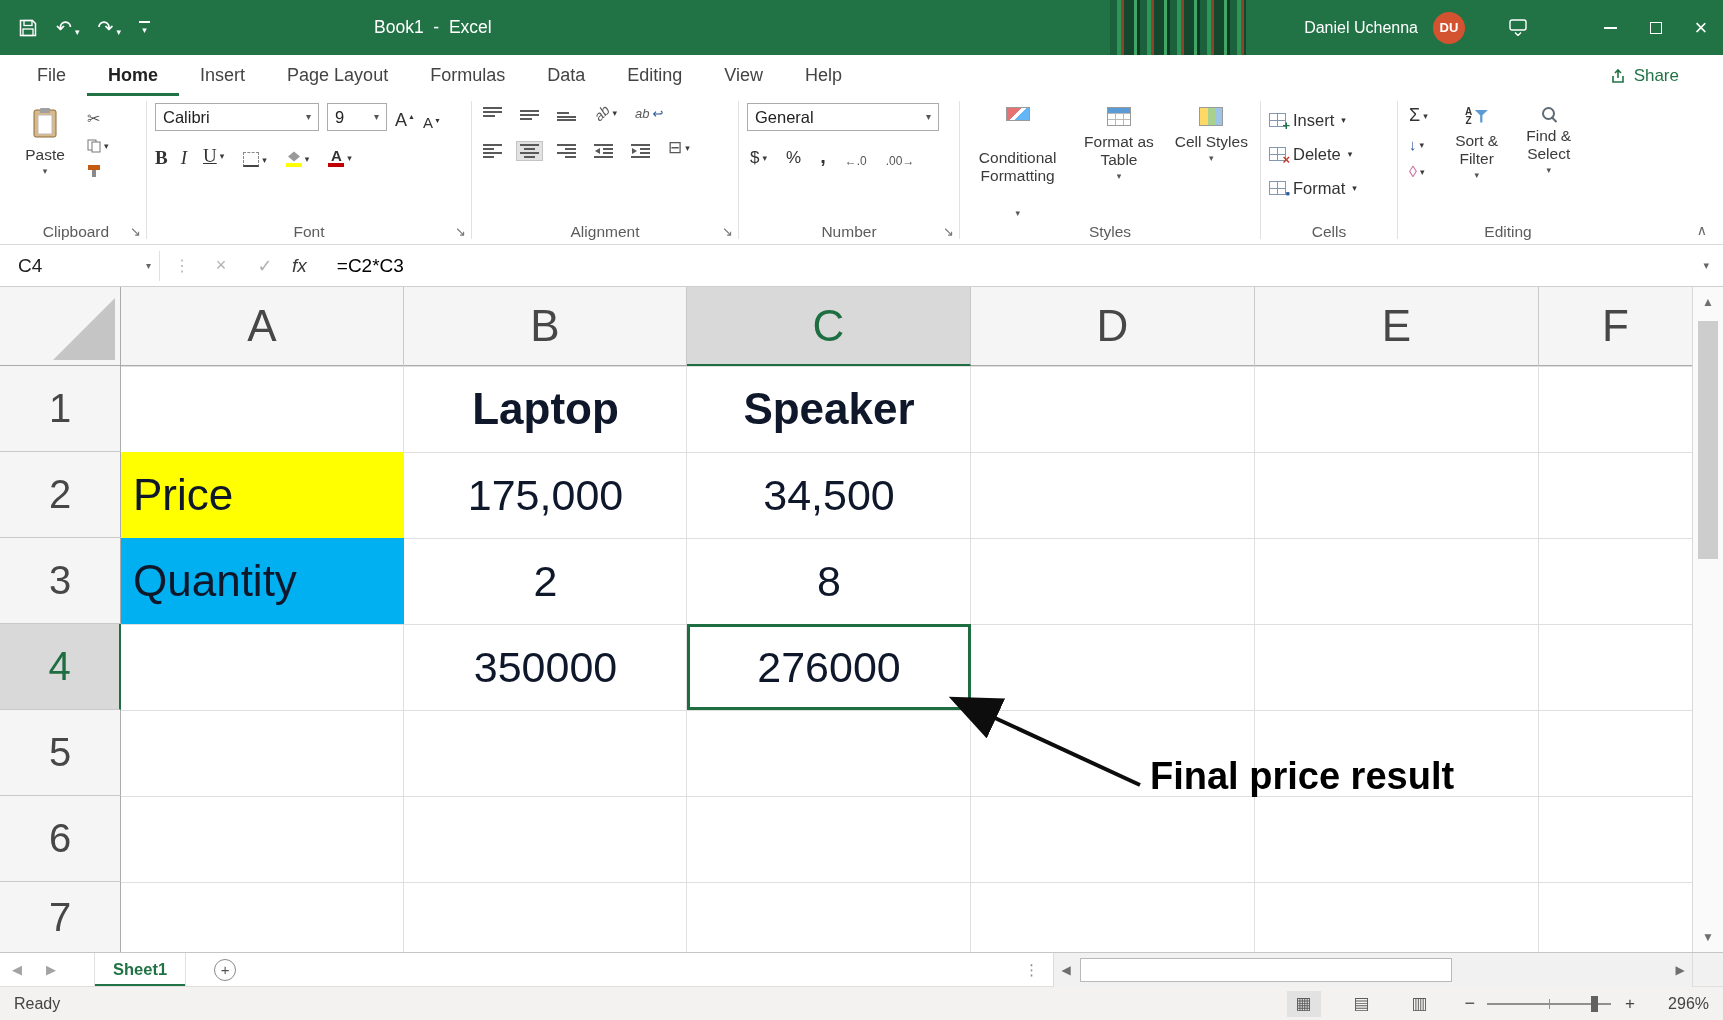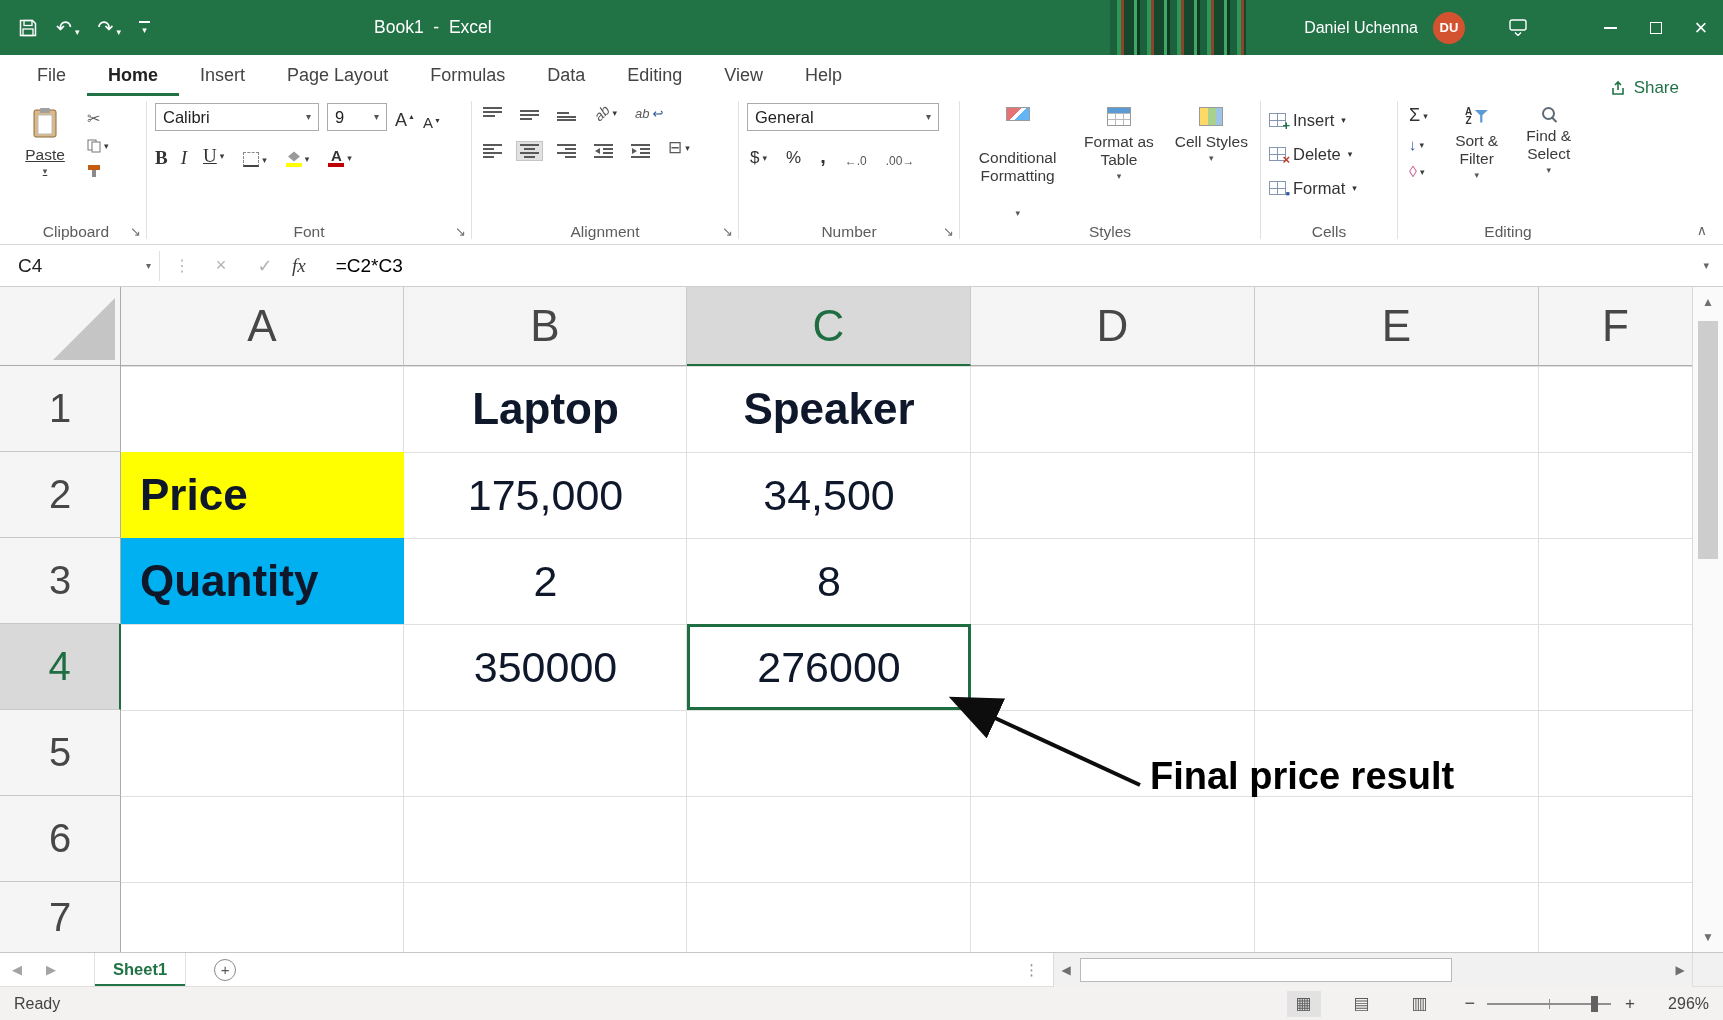--- a/index.html
+++ b/index.html
@@ -25,21 +25,21 @@
   .tb-icon{width:46px;height:55px;display:flex;align-items:center;justify-content:center;}
   .ropts{margin-right:46px;}
   .minbar{width:13px;height:2px;background:#fff;}
   .maxbox{width:12px;height:12px;border:1.6px solid #fff;}
   .closex{font-size:22px;width:44px;}
 
   
   .tabrow{height:41px;display:flex;align-items:stretch;position:relative;background:#fff;flex:0 0 auto;padding-left:16px;}
   .tab{padding:0 21px;font-size:18px;color:#444;display:flex;align-items:center;}
   .tab.active{color:#222;font-weight:700;box-shadow:inset 0 -3px 0 #217346;}
-  .share{position:absolute;right:44px;top:0;height:41px;display:flex;align-items:center;gap:8px;color:#217346;font-size:17px;margin-top:12px;}
+  .share{position:absolute;right:44px;top:0;height:41px;display:flex;align-items:center;gap:8px;color:#217346;font-size:17px;}
 
   
   .ribbon{height:149px;border-bottom:1px solid #d8d8d8;display:flex;background:#fff;padding-left:6px;flex:0 0 auto;position:relative;}
   .rgroup{position:relative;padding:7px 8px 26px;flex:0 0 auto;}
   .rgroup-label{position:absolute;bottom:3px;left:0;right:0;text-align:center;font-size:15.5px;color:#5c5c5c;}
   .rdiv{width:1px;background:#e3e1df;margin:5px 0;flex:0 0 auto;}
   .launcher{position:absolute;right:5px;bottom:5px;font-size:13px;color:#777;}
   .collapse{position:absolute;right:16px;bottom:6px;font-size:14px;color:#666;}
   .rrow{display:flex;align-items:flex-end;gap:8px;}
   .combo{border:1px solid #ababab;height:28px;display:flex;align-items:center;justify-content:space-between;padding:0 7px;font-size:16.5px;color:#222;background:#fff;}
@@ -80,38 +80,38 @@
   .mag{width:13px;height:13px;border:2px solid #5f6a75;border-radius:50%;position:relative;}
   .mag::after{content:"";position:absolute;width:2px;height:7px;background:#5f6a75;transform:rotate(-45deg);bottom:-5px;right:-2px;}
 
   
   .fbar{height:42px;background:#fff;border-bottom:1px solid #cfcfcf;display:flex;align-items:center;padding-left:10px;position:relative;flex:0 0 auto;}
   .namebox{width:150px;height:30px;display:flex;align-items:center;justify-content:space-between;padding:0 8px;font-size:19px;color:#222;border-right:1px solid #e0e0e0;}
   .namebox .chev{font-size:10px;color:#666;}
   .fdots{color:#b9b9b9;font-size:16px;margin:0 14px;}
   .fbtn{width:34px;text-align:center;font-size:18px;margin-right:10px;}
   .gray{color:#b0b0b0;}
-  .fx{font-family:Liberation Serif, serif;font-style:italic;font-size:19px;color:#3b3b3b;margin-right:30px;}
+  .fx{font-family:Liberation Sans, sans-serif;font-style:italic;font-size:19px;color:#3b3b3b;margin-right:30px;}
   .formula{font-size:19px;color:#000;}
   .fexpand{position:absolute;right:14px;font-size:11px;color:#666;}
 
   
   .sheet-zone{position:relative;height:665px;flex:0 0 auto;}
   .sheet{position:absolute;left:0;top:0;width:1692px;height:665px;overflow:hidden;background:#fff;}
   .colhdr{position:absolute;top:0;height:79px;display:flex;align-items:center;justify-content:center;font-size:44px;color:#474747;background:#f5f5f5;border-right:1px solid #c9c9c9;border-bottom:1px solid #ababab;}
   .colhdr.sel{background:#d9d9d9;color:#1e6e41;border-bottom:2px solid #1e6e41;}
   .rowhdr{position:absolute;left:0;width:121px;display:flex;align-items:center;justify-content:center;font-size:40px;color:#474747;background:#f5f5f5;border-right:1px solid #ababab;border-bottom:1px solid #c9c9c9;}
   .rowhdr.sel{background:#d9d9d9;color:#1e6e41;border-right:2px solid #1e6e41;}
   .corner{position:absolute;left:0;top:0;width:121px;height:79px;background:#f5f5f5;border-right:1px solid #ababab;border-bottom:1px solid #ababab;}
   .corner::after{content:"";position:absolute;right:5px;bottom:5px;width:0;height:0;border-left:62px solid transparent;border-bottom:62px solid #c5c5c5;}
   .gridbg{position:absolute;left:121px;top:79px;right:0;bottom:0;background-image:repeating-linear-gradient(to bottom,#dfdfdf 0 1px,rgba(0,0,0,0) 1px 86px);}
   .vline{position:absolute;top:79px;bottom:0;width:1px;background:#dfdfdf;}
   .cell{position:absolute;display:flex;align-items:center;justify-content:center;font-size:43px;color:#0f172a;}
   .cell.hdrtxt{font-weight:700;font-size:44px;}
-  .cell.leftal{justify-content:flex-start;padding-left:19px;font-size:44px;font-weight:bold;}
+  .cell.leftal{justify-content:flex-start;padding-left:12px;font-size:44px;}
   .bg-yellow{background:#FFFF00;}
   .bg-blue{background:#00B0F0;}
   .cell.selcell{border:3px solid #1e6e41;}
   .handle{position:absolute;right:-6px;bottom:-6px;width:10px;height:10px;background:#1e6e41;border:1.5px solid #fff;}
   .annot{position:absolute;left:1150px;top:468px;font-size:38px;font-weight:700;color:#000;white-space:nowrap;}
   .arrowsvg{position:absolute;left:0;top:0;pointer-events:none;}
   .vscroll{position:absolute;left:1692px;top:0;width:31px;height:665px;background:#fafafa;border-left:1px solid #d9d9d9;}
   .vs-btn{height:30px;display:flex;align-items:center;justify-content:center;color:#6f6f6f;font-size:12px;}
   .vs-btn.bottom{position:absolute;bottom:0;left:0;right:0;}
   .vs-thumb{position:absolute;left:5px;right:5px;top:34px;height:238px;background:#cdcdcd;}
@@ -205,21 +205,21 @@
           <path d="M3 8 v6 h10 v-6" stroke="#217346" fill="none" stroke-width="1.6"></path>
         </svg>
       <span>Share</span>
     </div>
   </div>
 
   <div class="ribbon">
 
     <div class="rgroup" style="width:140px;">
       <div class="rrow" style="align-items:flex-start;">
-        <div class="bigbtn" style="width:62px;text-decoration:underline;">
+        <div class="bigbtn" style="width:62px;">
           <svg width="26" height="32" viewBox="0 0 26 32">
               <rect x="2" y="3" width="22" height="27" rx="2" fill="#d9b98a" stroke="#8a6d3b"></rect>
               <rect x="6" y="8" width="14" height="19" fill="#fff" stroke="#bbb"></rect>
               <rect x="8" y="1" width="10" height="5" rx="1" fill="#a0a0a0"></rect>
             </svg>
           <span class="lbl">Paste</span>
           <span class="chev">▾</span>
         </div>
         <div style="display:flex;flex-direction:column;gap:7px;padding-top:4px;">
           <span class="sb" style="font-size:16px;color:#555;">✂</span>

